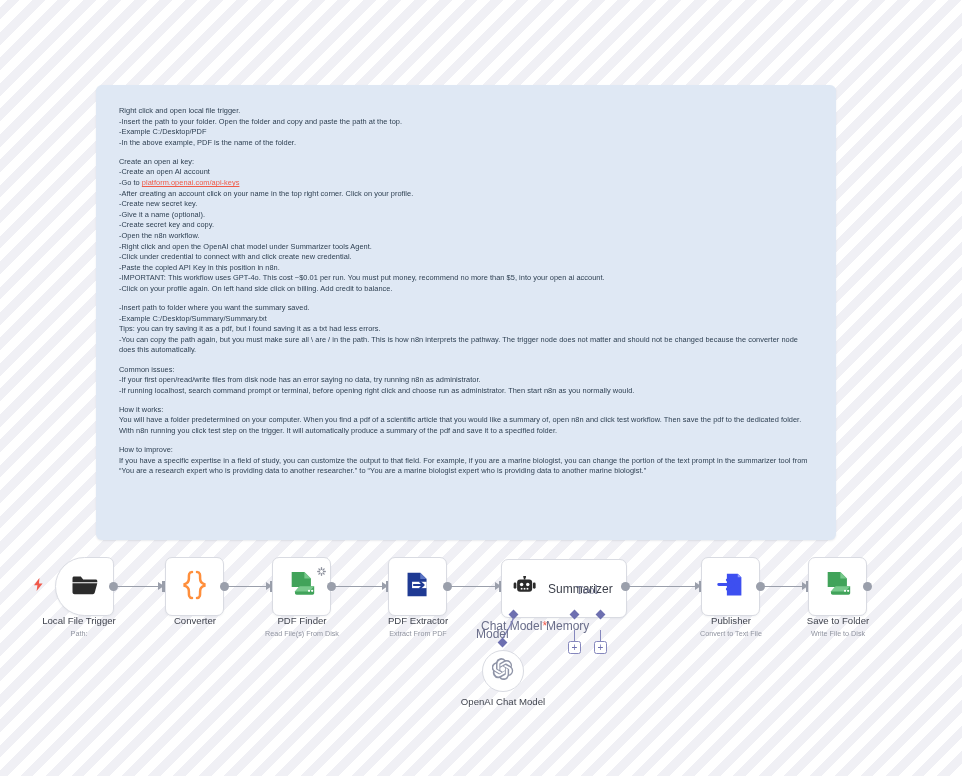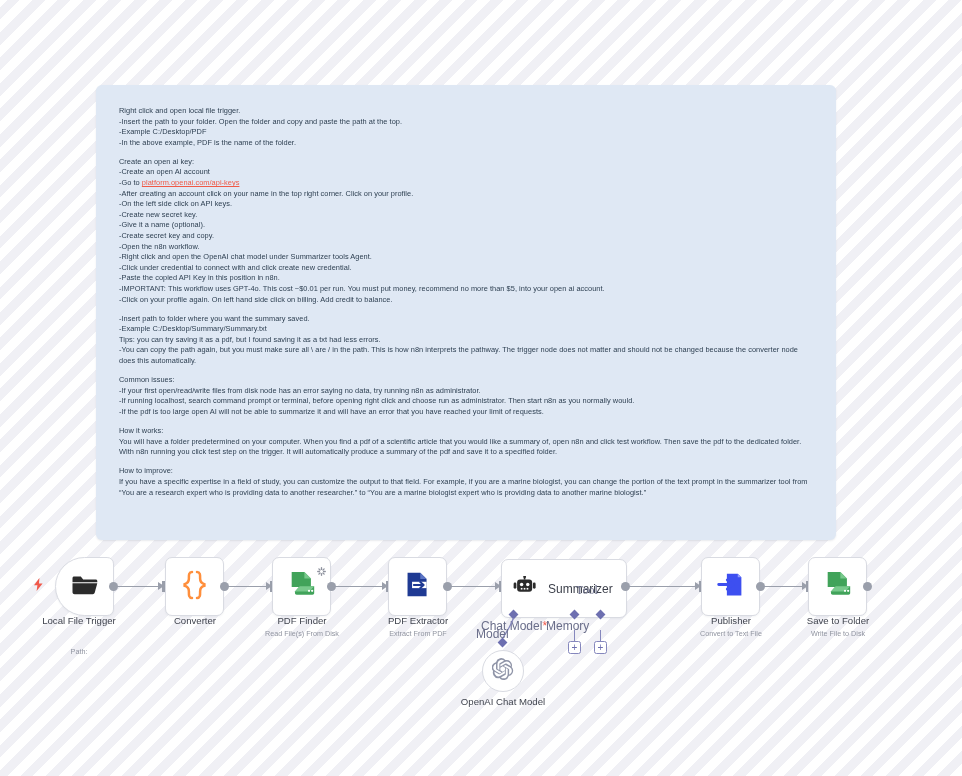--- a/index.html
+++ b/index.html
@@ -178,21 +178,20 @@
       <div class="note-line">-Insert the path to your folder. Open the folder and copy and paste the path at the top.</div>
       <div class="note-line">-Example C:/Desktop/PDF</div>
       <div class="note-line">-In the above example, PDF is the name of the folder.</div>
     </div>
 
     <div class="note-block">
       <div class="note-line">Create an open ai key:</div>
       <div class="note-line">-Create an open AI account</div>
       <div class="note-line"><span>-Go to </span><span class="note-link">platform.openai.com/api-keys</span></div>
       <div class="note-line">-After creating an account click on your name in the top right corner. Click on your profile.</div>
-      <div class="note-line">-On the left side click on API keys.</div>
       <div class="note-line">-Create new secret key.</div>
       <div class="note-line">-Give it a name (optional).</div>
       <div class="note-line">-Create secret key and copy.</div>
       <div class="note-line">-Open the n8n workflow.</div>
       <div class="note-line">-Right click and open the OpenAI chat model under Summarizer tools Agent.</div>
       <div class="note-line">-Click under credential to connect with and click create new credential.</div>
       <div class="note-line">-Paste the copied API Key in this position in n8n.</div>
       <div class="note-line">-IMPORTANT: This workflow uses GPT-4o. This cost ~$0.01 per run. You must put money, recommend no more than $5, into your open ai account.</div>
       <div class="note-line">-Click on your profile again. On left hand side click on billing. Add credit to balance.</div>
     </div>
@@ -201,21 +200,20 @@
       <div class="note-line">-Insert path to folder where you want the summary saved.</div>
       <div class="note-line">-Example C:/Desktop/Summary/Summary.txt</div>
       <div class="note-line">Tips: you can try saving it as a pdf, but I found saving it as a txt had less errors.</div>
       <div class="note-line">-You can copy the path again, but you must make sure all \ are / in the path. This is how n8n interprets the pathway. The trigger node does not matter and should not be changed because the converter node does this automatically.</div>
     </div>
 
     <div class="note-block">
       <div class="note-line">Common issues:</div>
       <div class="note-line">-If your first open/read/write files from disk node has an error saying no data, try running n8n as administrator.</div>
       <div class="note-line">-If running localhost, search command prompt or terminal, before opening right click and choose run as administrator. Then start n8n as you normally would.</div>
-      <div class="note-line">-If the pdf is too large open AI will not be able to summarize it and will have an error that you have reached your limit of requests.</div>
     </div>
 
     <div class="note-block">
       <div class="note-line">How it works:</div>
       <div class="note-line">You will have a folder predetermined on your computer. When you find a pdf of a scientific article that you would like a summary of, open n8n and click test workflow. Then save the pdf to the dedicated folder. With n8n running you click test step on the trigger. It will automatically produce a summary of the pdf and save it to a specified folder.</div>
     </div>
 
     <div class="note-block">
       <div class="note-line">How to improve:</div>
       <div class="note-line">If you have a specific expertise in a field of study, you can customize the output to that field. For example, if you are a marine biologist, you can change the portion of the text prompt in the summarizer tool from “You are a research expert who is providing data to another researcher.” to “You are a marine biologist expert who is providing data to another marine biologist.”</div>
@@ -258,21 +256,21 @@
 
   <div class="node trigger" style="left:55px; top:557px;">
     <span>
       <svg width="28" height="24" viewBox="0 0 28 24" aria-hidden="true">
         <path d="M1.5 5 C1.5 4 2.2 3.4 3.2 3.4 H9.8 L12.2 6.4 H24.6 C25.6 6.4 26.3 7.1 26.3 8.1 V9.2 H1.5 Z" fill="#2b2b2b"></path>
         <path d="M1.5 10.2 H26.3 L23.7 19.8 C23.4 20.7 22.7 21.2 21.8 21.2 H3.6 C2.4 21.2 1.5 20.3 1.5 19.2 Z" fill="#2b2b2b"></path>
       </svg>
     </span>
   </div>
   <div class="node-title" style="left:0px; top:615px; width:158px;">Local File Trigger</div>
-  <div class="node-sub" style="left:20px; top:647px; width:118px;">Path:</div>
+  <div class="node-sub" style="left:20px; top:629px; width:118px;">Path:</div>
 
   <div class="node" style="left:165px; top:557px;">
     <span>
       <svg width="27" height="30" viewBox="0 0 27 30" aria-hidden="true">
         <path d="M11 2 C7.4 2 7.9 5.8 7.9 8.6 C7.9 11.8 6.6 13.4 3.6 14.2 V15.8 C6.6 16.6 7.9 18.2 7.9 21.4 C7.9 24.2 7.4 28 11 28" fill="none" stroke="#ff8f3c" stroke-width="2.5" stroke-linecap="round"></path>
         <path d="M16 2 C19.6 2 19.1 5.8 19.1 8.6 C19.1 11.8 20.4 13.4 23.4 14.2 V15.8 C20.4 16.6 19.1 18.2 19.1 21.4 C19.1 24.2 19.6 28 16 28" fill="none" stroke="#ff8f3c" stroke-width="2.5" stroke-linecap="round"></path>
       </svg>
     </span>
   </div>
   <div class="node-title" style="left:116px; top:615px; width:158px;">Converter</div>

